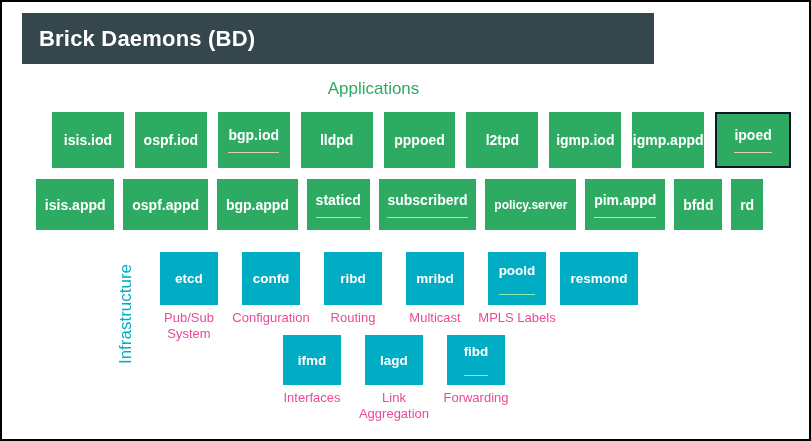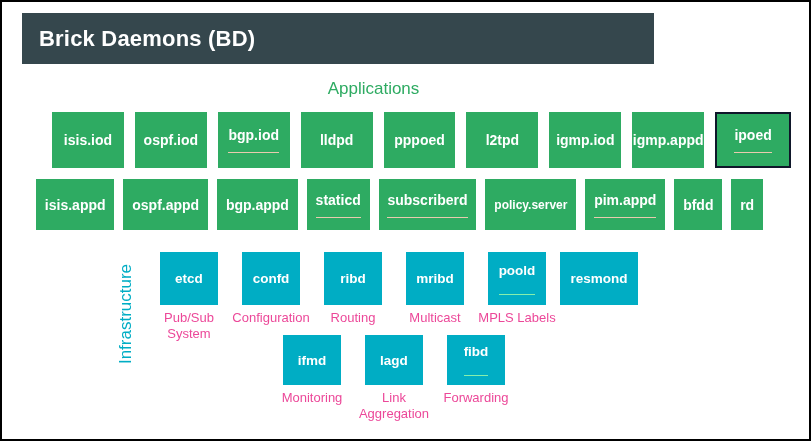--- a/index.html
+++ b/index.html
@@ -234,21 +234,21 @@
             <span>resmond</span>
           </div>
       </div>
     </div>
 
     <div class="infra-row2">
       <div class="icol">
         <div class="ibox">
             <span>ifmd</span>
           </div>
-        <div class="icaption">Monitoring</div>
+        <div class="icaption">Interfaces</div>
       </div>
       <div class="icol">
         <div class="ibox">
             <span>lagd</span>
           </div>
         <div class="icaption">Link Aggregation</div>
       </div>
       <div class="icol">
         <div class="ibox">
             <span class="u">fibd</span>

